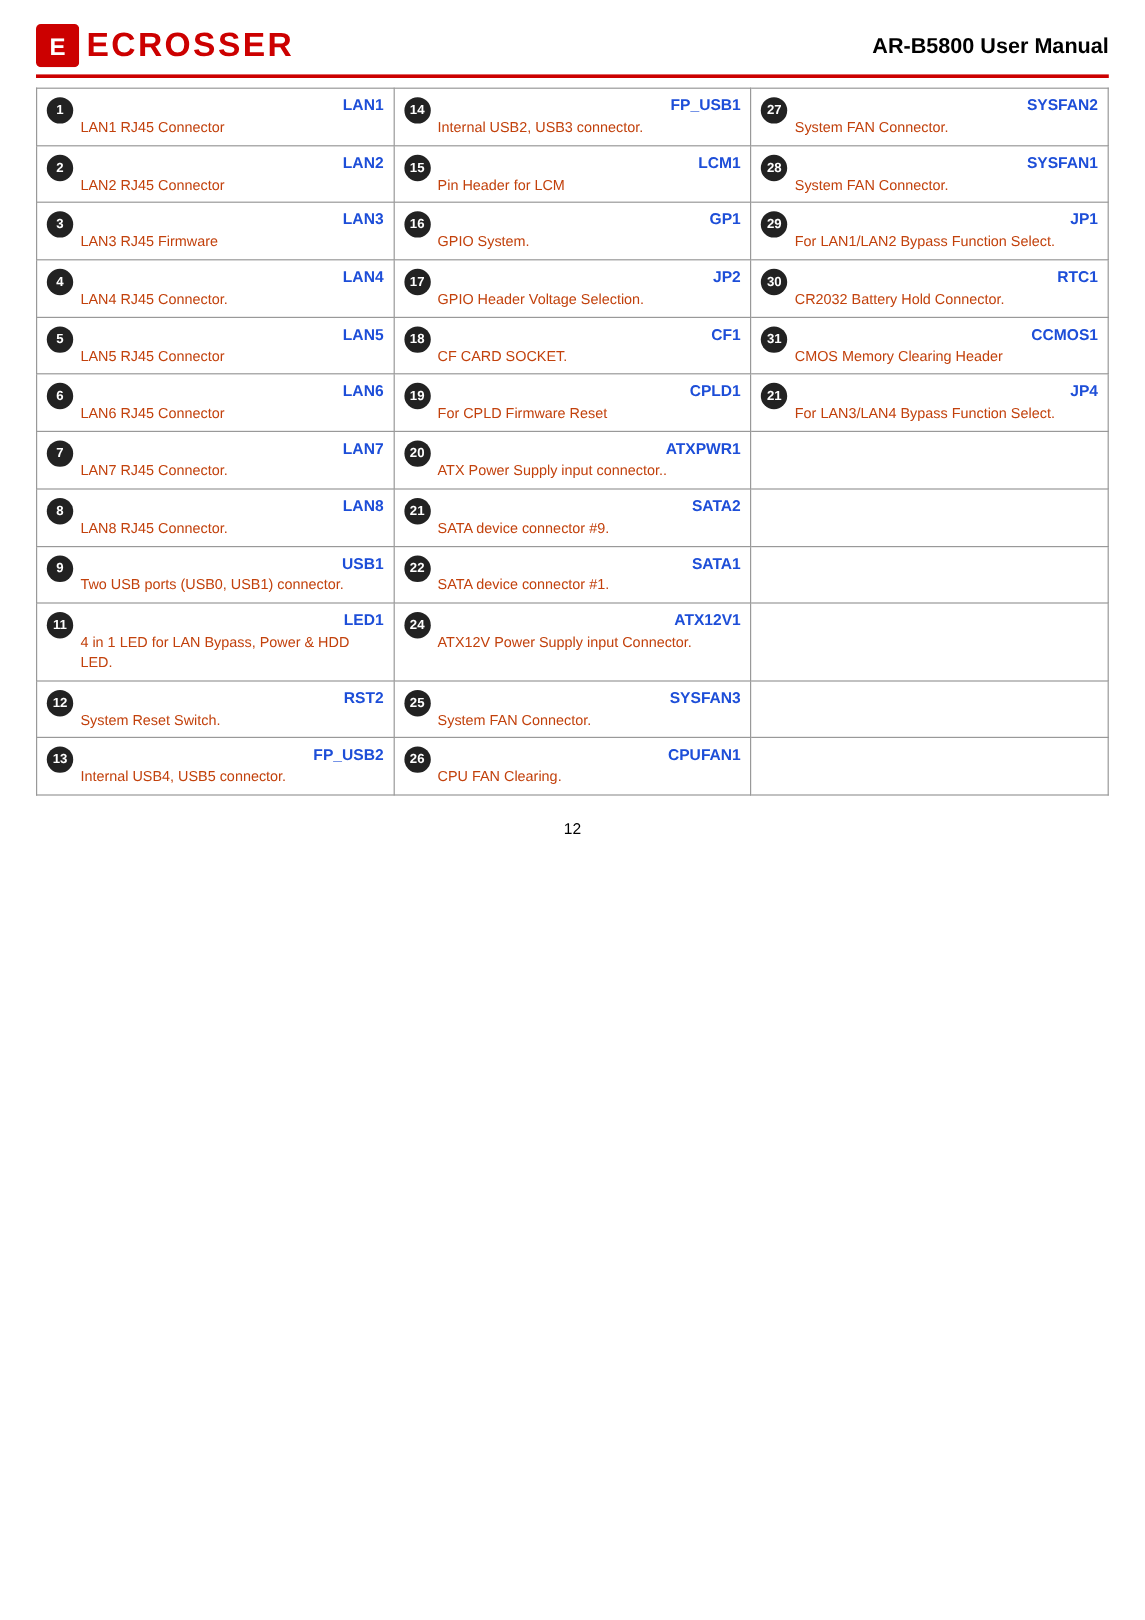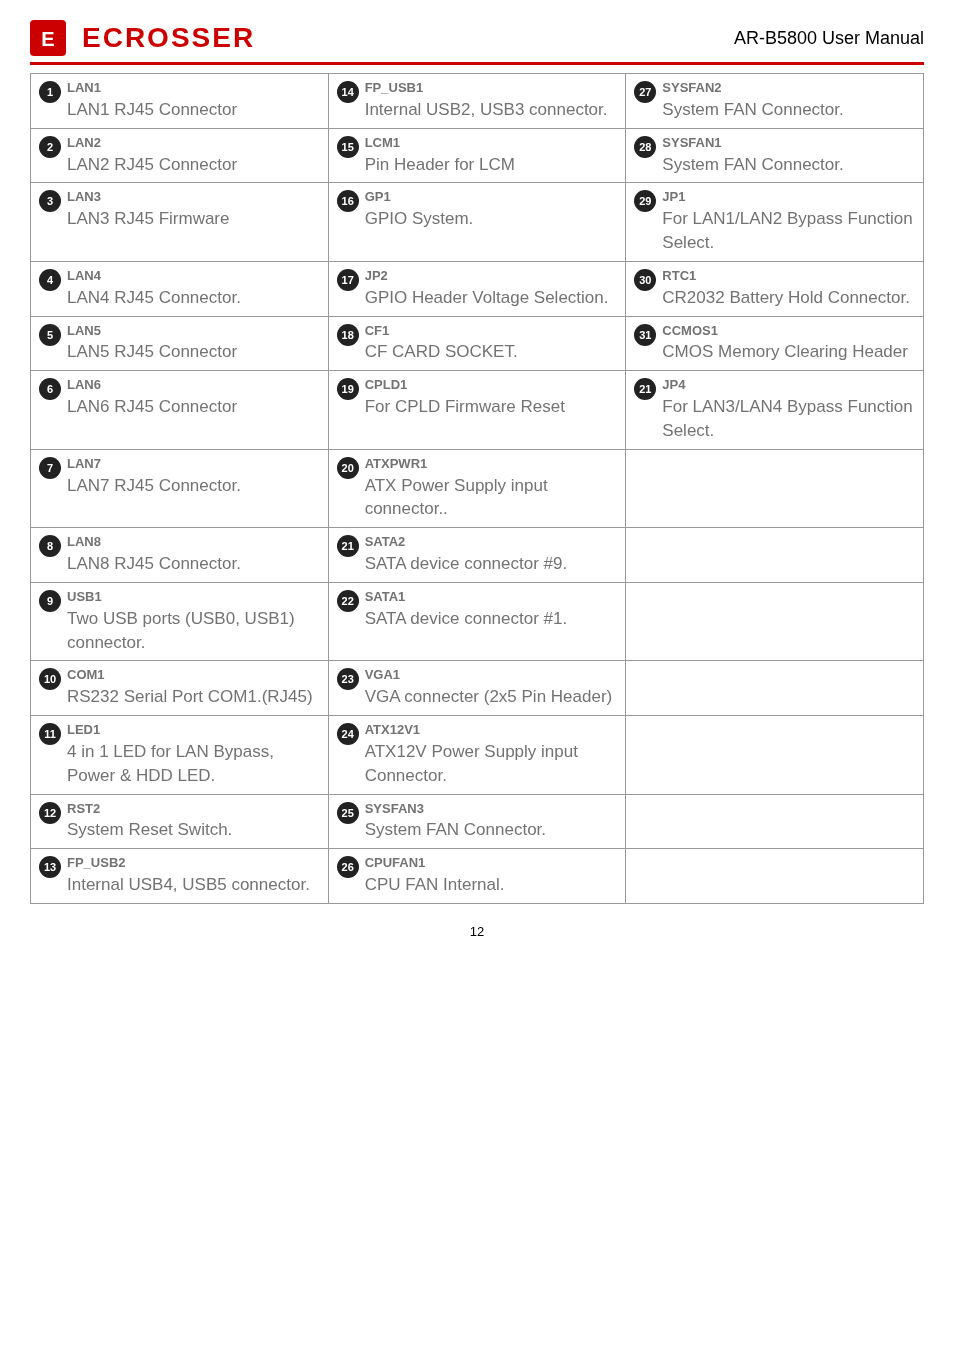--- a/index.html
+++ b/index.html
@@ -26,25 +26,24 @@
     }
     .logo-icon {
       width: 36px;
       height: 36px;
     }
     .logo-text {
       font-size: 28px;
       font-weight: bold;
       color: #c00;
       letter-spacing: 2px;
-      margin-left: 10px;
     }
     .manual-title {
       font-size: 18px;
-      font-weight: normal;
+      font-weight: bold;
       color: #000;
     }
     .content-table {
       width: 100%;
       border-collapse: collapse;
       margin-top: 8px;
     }
     .content-table td {
       border: 1px solid #999;
       padding: 6px 8px;
@@ -67,28 +66,29 @@
       color: #fff;
       font-size: 11px;
       font-weight: bold;
       flex-shrink: 0;
       margin-top: 1px;
     }
     .item-content {
       flex: 1;
     }
     .item-title {
-      color: #737373;
+      color: #1d4ed8;
       font-size: 13px;
       font-weight: bold;
       line-height: 1.3;
+      text-align: right;
     }
     .item-desc {
-      color: #737373;
-      font-size: 17px;
+      color: #c2410c;
+      font-size: 12px;
       line-height: 1.4;
       margin-top: 1px;
     }
     .footer {
       text-align: center;
       margin-top: 20px;
       font-size: 13px;
     }
   </style>
 </head>
@@ -340,41 +340,20 @@
             <div class="item-title">SATA1</div>
             <div class="item-desc">SATA device connector #1.</div>
           </div>
         </div>
         </td>
         <td></td>
       </tr>
       <tr>
         <td>
         <div class="cell-inner">
-          <span class="badge">10</span>
-          <div class="item-content">
-            <div class="item-title">COM1</div>
-            <div class="item-desc">RS232 Serial Port COM1.(RJ45)</div>
-          </div>
-        </div>
-        </td>
-        <td>
-        <div class="cell-inner">
-          <span class="badge">23</span>
-          <div class="item-content">
-            <div class="item-title">VGA1</div>
-            <div class="item-desc">VGA connecter (2x5 Pin Header)</div>
-          </div>
-        </div>
-        </td>
-        <td></td>
-      </tr>
-      <tr>
-        <td>
-        <div class="cell-inner">
           <span class="badge">11</span>
           <div class="item-content">
             <div class="item-title">LED1</div>
             <div class="item-desc">4 in 1 LED for LAN Bypass, Power &amp; HDD LED.</div>
           </div>
         </div>
         </td>
         <td>
         <div class="cell-inner">
           <span class="badge">24</span>
@@ -415,21 +394,21 @@
             <div class="item-title">FP_USB2</div>
             <div class="item-desc">Internal USB4, USB5 connector.</div>
           </div>
         </div>
         </td>
         <td>
         <div class="cell-inner">
           <span class="badge">26</span>
           <div class="item-content">
             <div class="item-title">CPUFAN1</div>
-            <div class="item-desc">CPU FAN Internal.</div>
+            <div class="item-desc">CPU FAN Clearing.</div>
           </div>
         </div>
         </td>
         <td></td>
       </tr>
     </tbody>
 </table>
 
 <div class="footer">
   <span>12</span>

